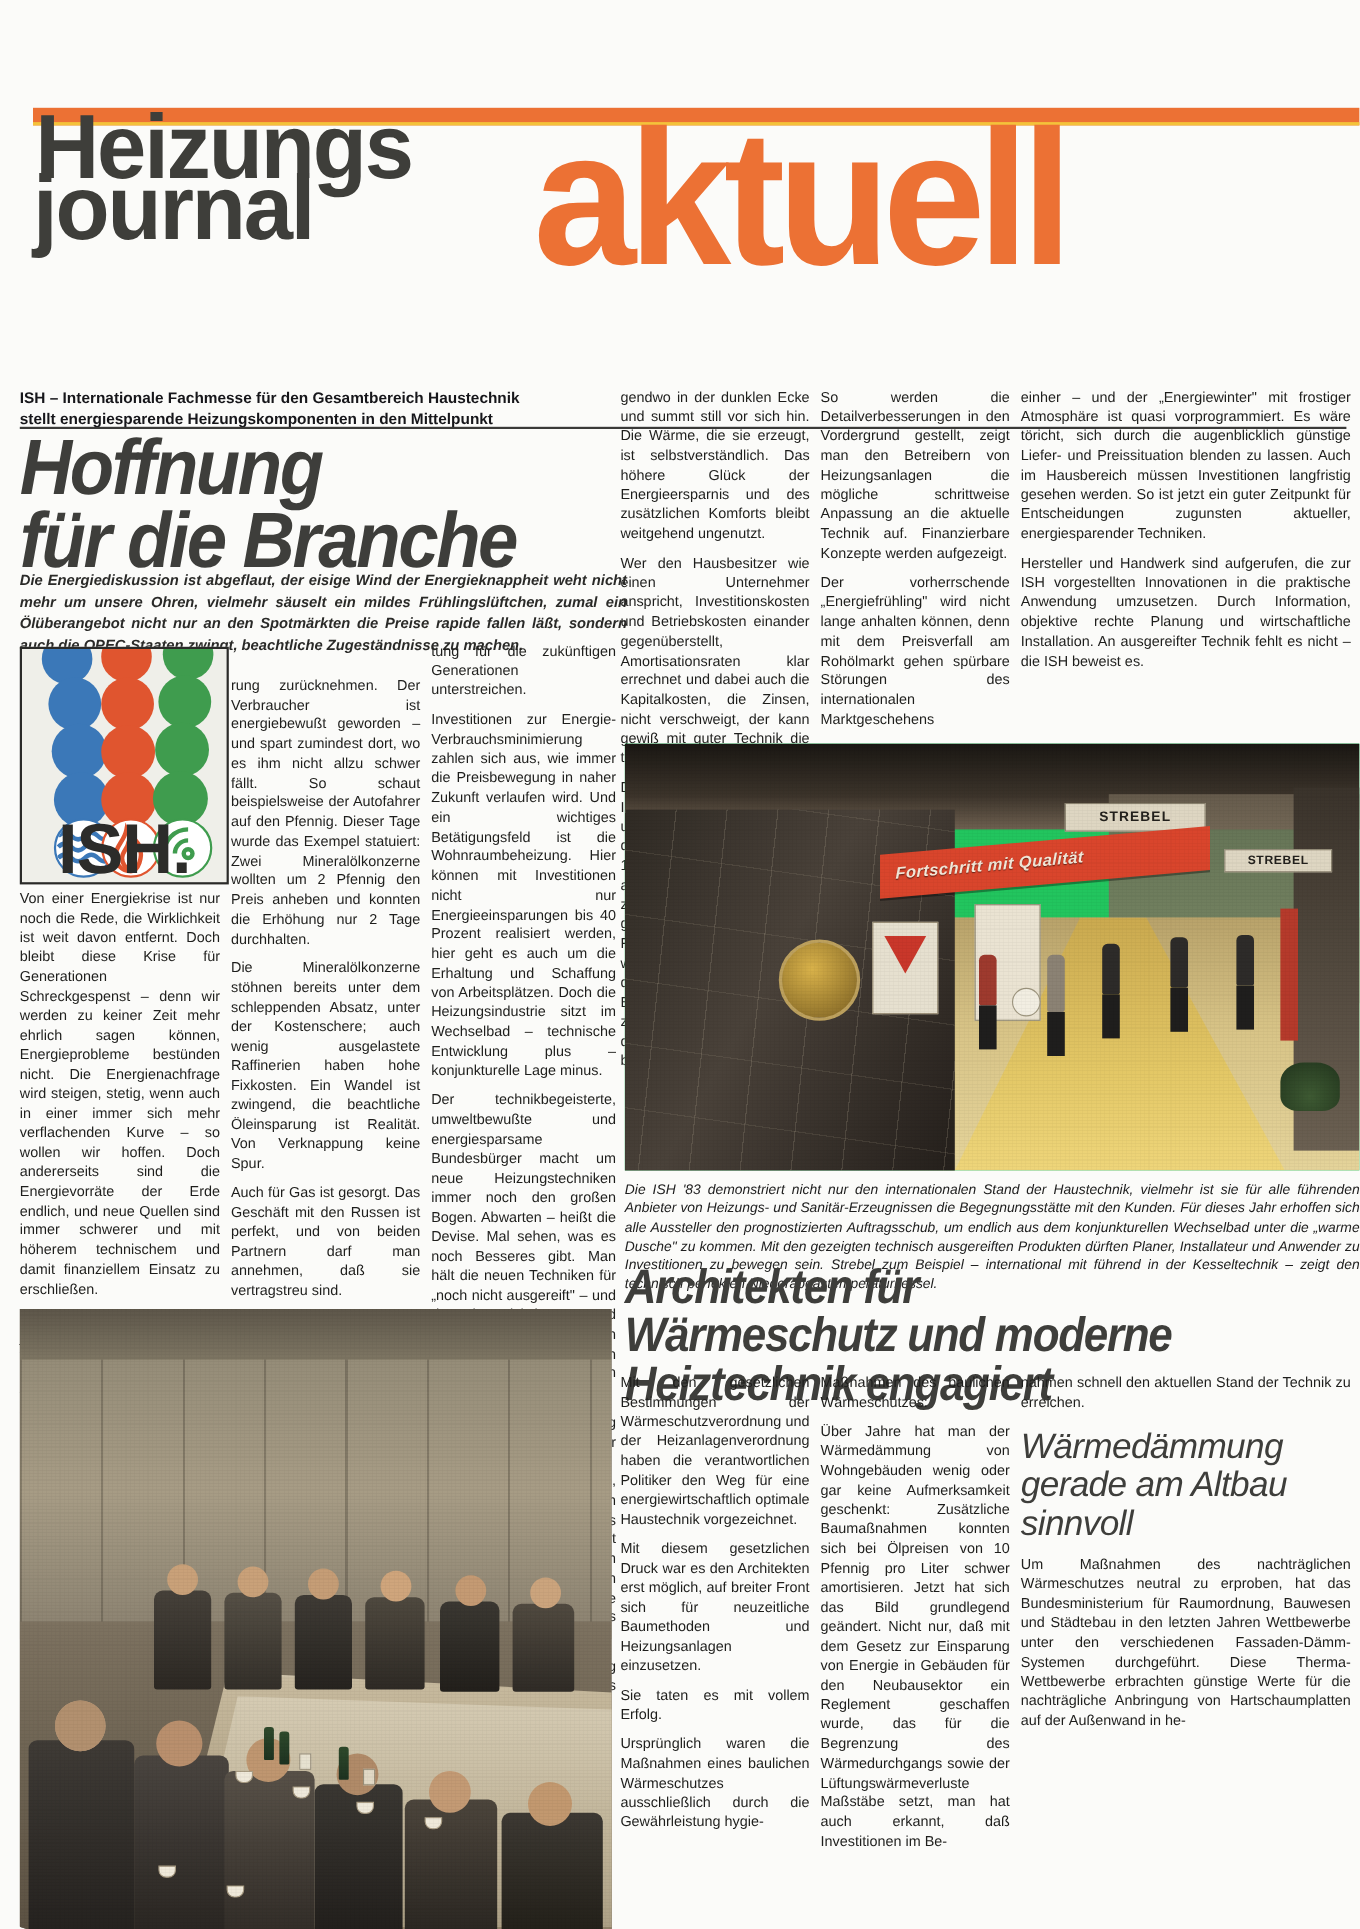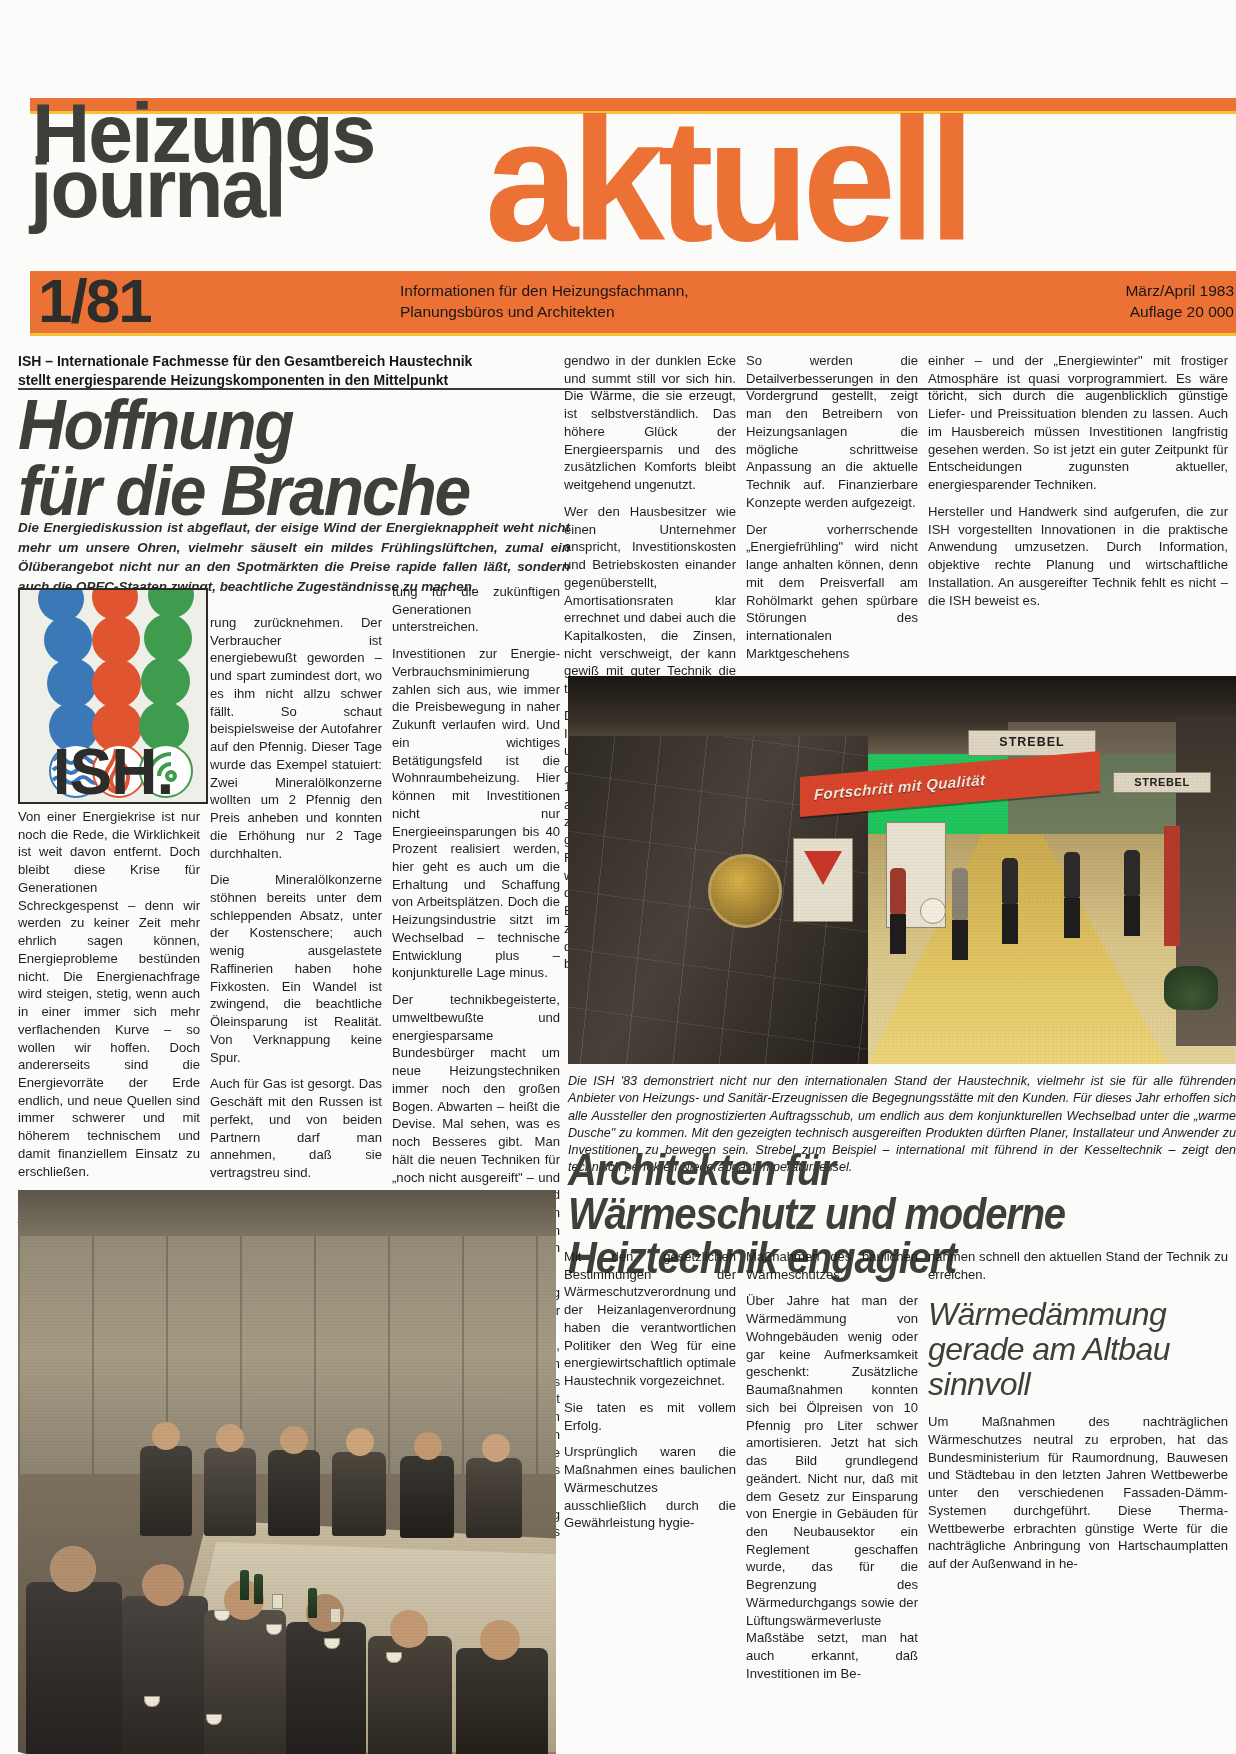--- a/index.html
+++ b/index.html
@@ -248,29 +248,20 @@
     <div class="rule-top"></div>
 
     <div class="brand-wrap">
       <div class="brand-left">
         <span class="brand-heiz">Heizungs</span>
         <span class="brand-jour">journal</span>
       </div>
       <div class="brand-right">aktuell</div>
     </div>
 
-    <div class="rule-mid">
-      <div class="issue">1/81</div>
-      <div class="strap" style="white-space:pre-line">Informationen für den Heizungsfachmann,
-Planungsbüros und Architekten</div>
-      <div class="meta">
-        <div>März/April 1983</div>
-        <div>Auflage 20 000</div>
-      </div>
-    </div>
   </div>
 
   <div class="kicker" style="white-space:pre-line">ISH – Internationale Fachmesse für den Gesamtbereich Haustechnik
 stellt energiesparende Heizungskomponenten in den Mittelpunkt</div>
   <div class="kicker-rule"></div>
   <h1 class="head1" style="white-space:pre-line;margin:0">Hoffnung
 für die Branche</h1>
   <div class="lead">Die Energiediskussion ist abgeflaut, der eisige Wind der Energieknappheit weht nicht mehr um unsere Ohren, vielmehr säuselt ein mildes Frühlingslüftchen, zumal ein Ölüberangebot nicht nur an den Spotmärkten die Preise rapide fallen läßt, sondern auch die OPEC-Staaten zwingt, beachtliche Zugeständnisse zu machen.</div>
 
   <div class="ish-box">
@@ -410,20 +401,21 @@
   </div>
 
   <div class="cap1">Die ISH '83 demonstriert nicht nur den internationalen Stand der Haustechnik, vielmehr ist sie für alle führenden Anbieter von Heizungs- und Sanitär-Erzeugnissen die Begegnungsstätte mit den Kunden. Für dieses Jahr erhoffen sich alle Aussteller den prognostizierten Auftragsschub, um endlich aus dem konjunkturellen Wechselbad unter die „warme Dusche" zu kommen. Mit den gezeigten technisch ausgereiften Produkten dürften Planer, Installateur und Anwender zu Investitionen zu bewegen sein. Strebel zum Beispiel – international mit führend in der Kesseltechnik – zeigt den technisch perfekten Niederabgastemperaturkessel.</div>
 
   <h2 class="head2" style="white-space:pre-line;margin:0">Architekten für
 Wärmeschutz und moderne
 Heiztechnik engagiert</h2>
 
   <div class="lc l1">
     <p>Mit den gesetzlichen Bestimmungen der Wärmeschutzverordnung und der Heizanlagenverordnung haben die verantwortlichen Politiker den Weg für eine energiewirtschaftlich optimale Haustechnik vorgezeichnet.</p>
+    <p>Mit diesem gesetzlichen Druck war es den Architekten erst möglich, auf breiter Front sich für neuzeitliche Baumethoden und Heizungsanlagen einzusetzen.</p>
     <p>Sie taten es mit vollem Erfolg.</p>
     <p>Ursprünglich waren die Maßnahmen eines baulichen Wärmeschutzes ausschließlich durch die Gewährleistung hygie-</p>
   </div>
 
   <div class="lc l2">
     <p>Maßnahmen des baulichen Wärmeschutzes:</p>
     <p>Über Jahre hat man der Wärmedämmung von Wohngebäuden wenig oder gar keine Aufmerksamkeit geschenkt: Zusätzliche Baumaßnahmen konnten sich bei Ölpreisen von 10 Pfennig pro Liter schwer amortisieren. Jetzt hat sich das Bild grundlegend geändert. Nicht nur, daß mit dem Gesetz zur Einsparung von Energie in Gebäuden für den Neubausektor ein Reglement geschaffen wurde, das für die Begrenzung des Wärmedurchgangs sowie der Lüftungswärmeverluste Maßstäbe setzt, man hat auch erkannt, daß Investitionen im Be-</p>
   </div>
 
   <div class="lc l3">

